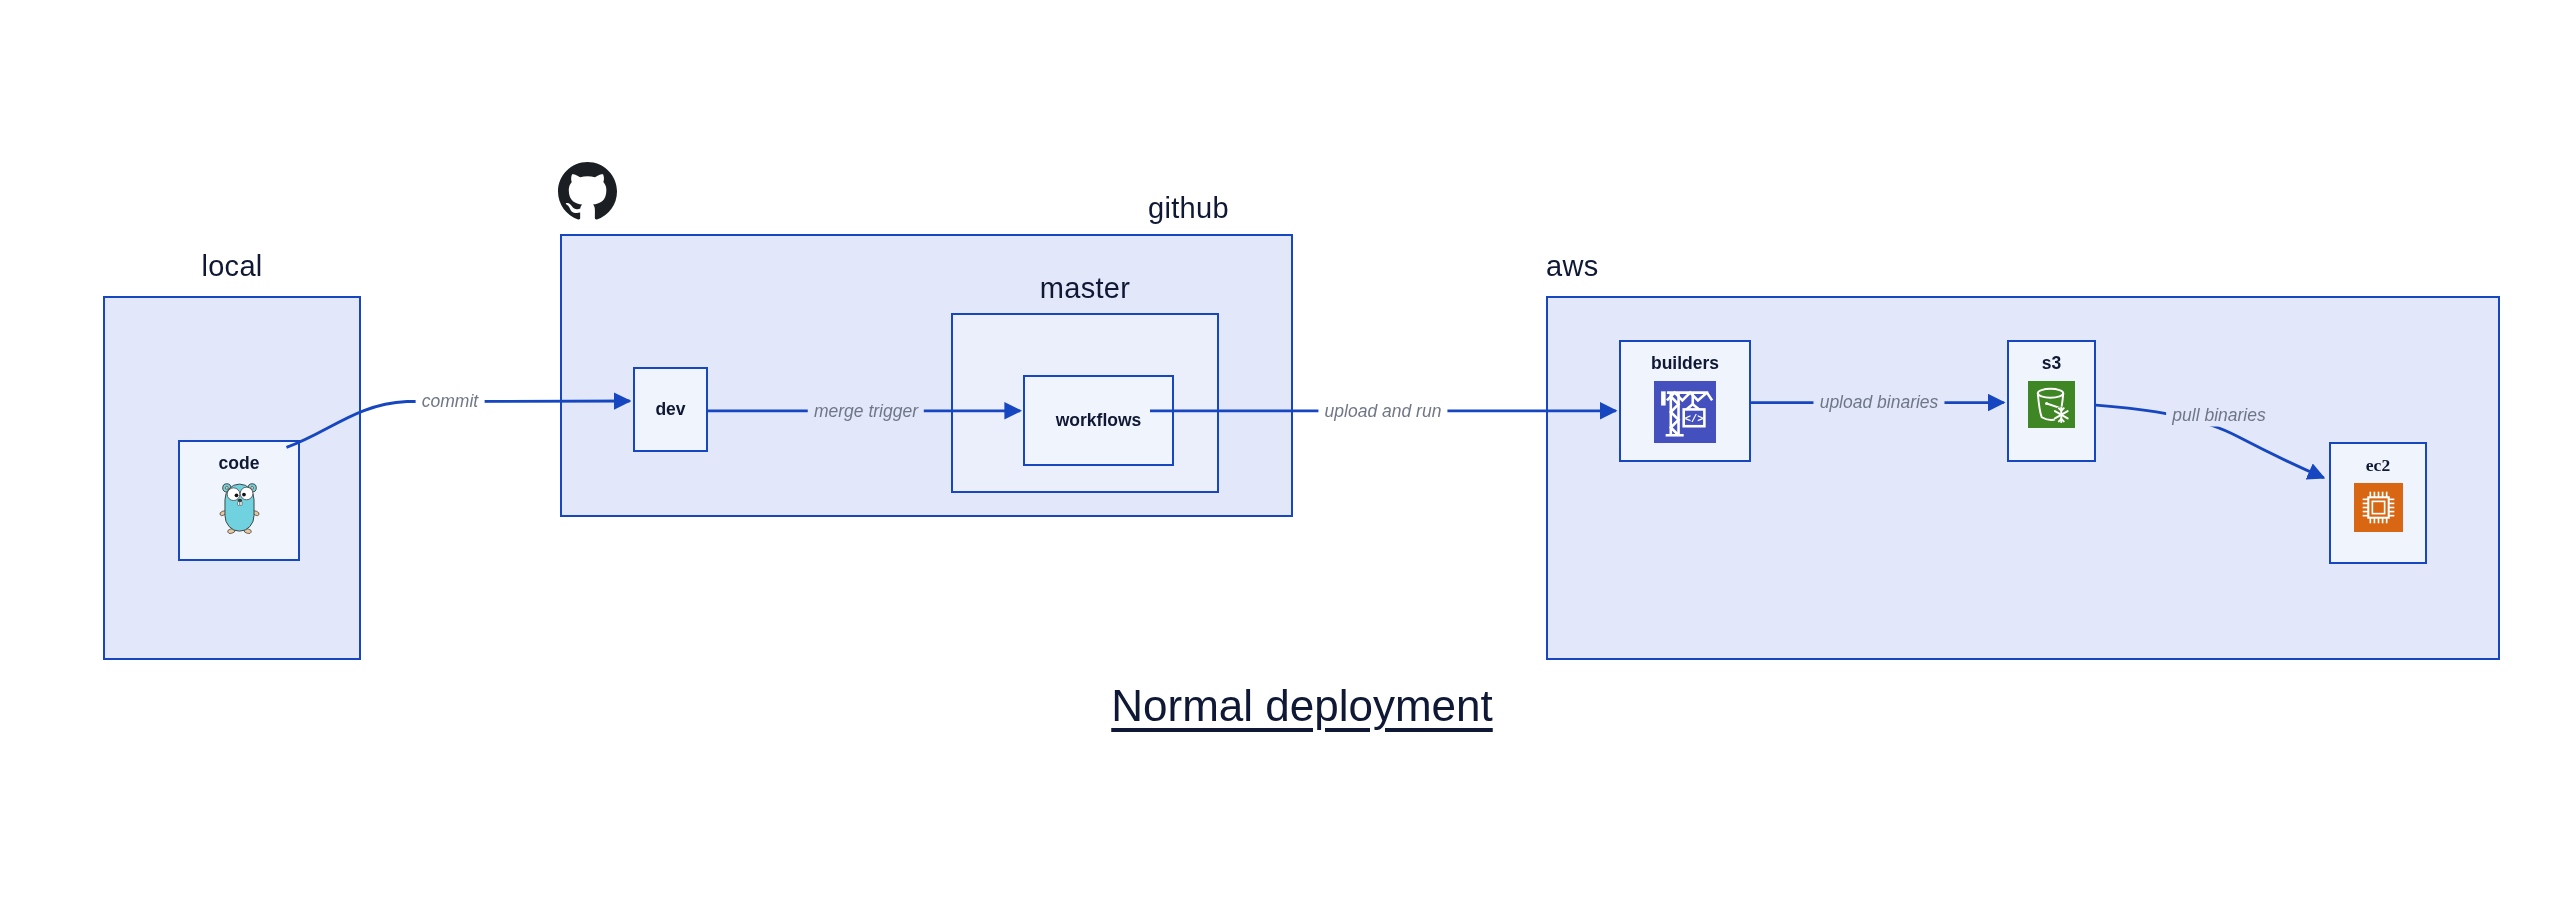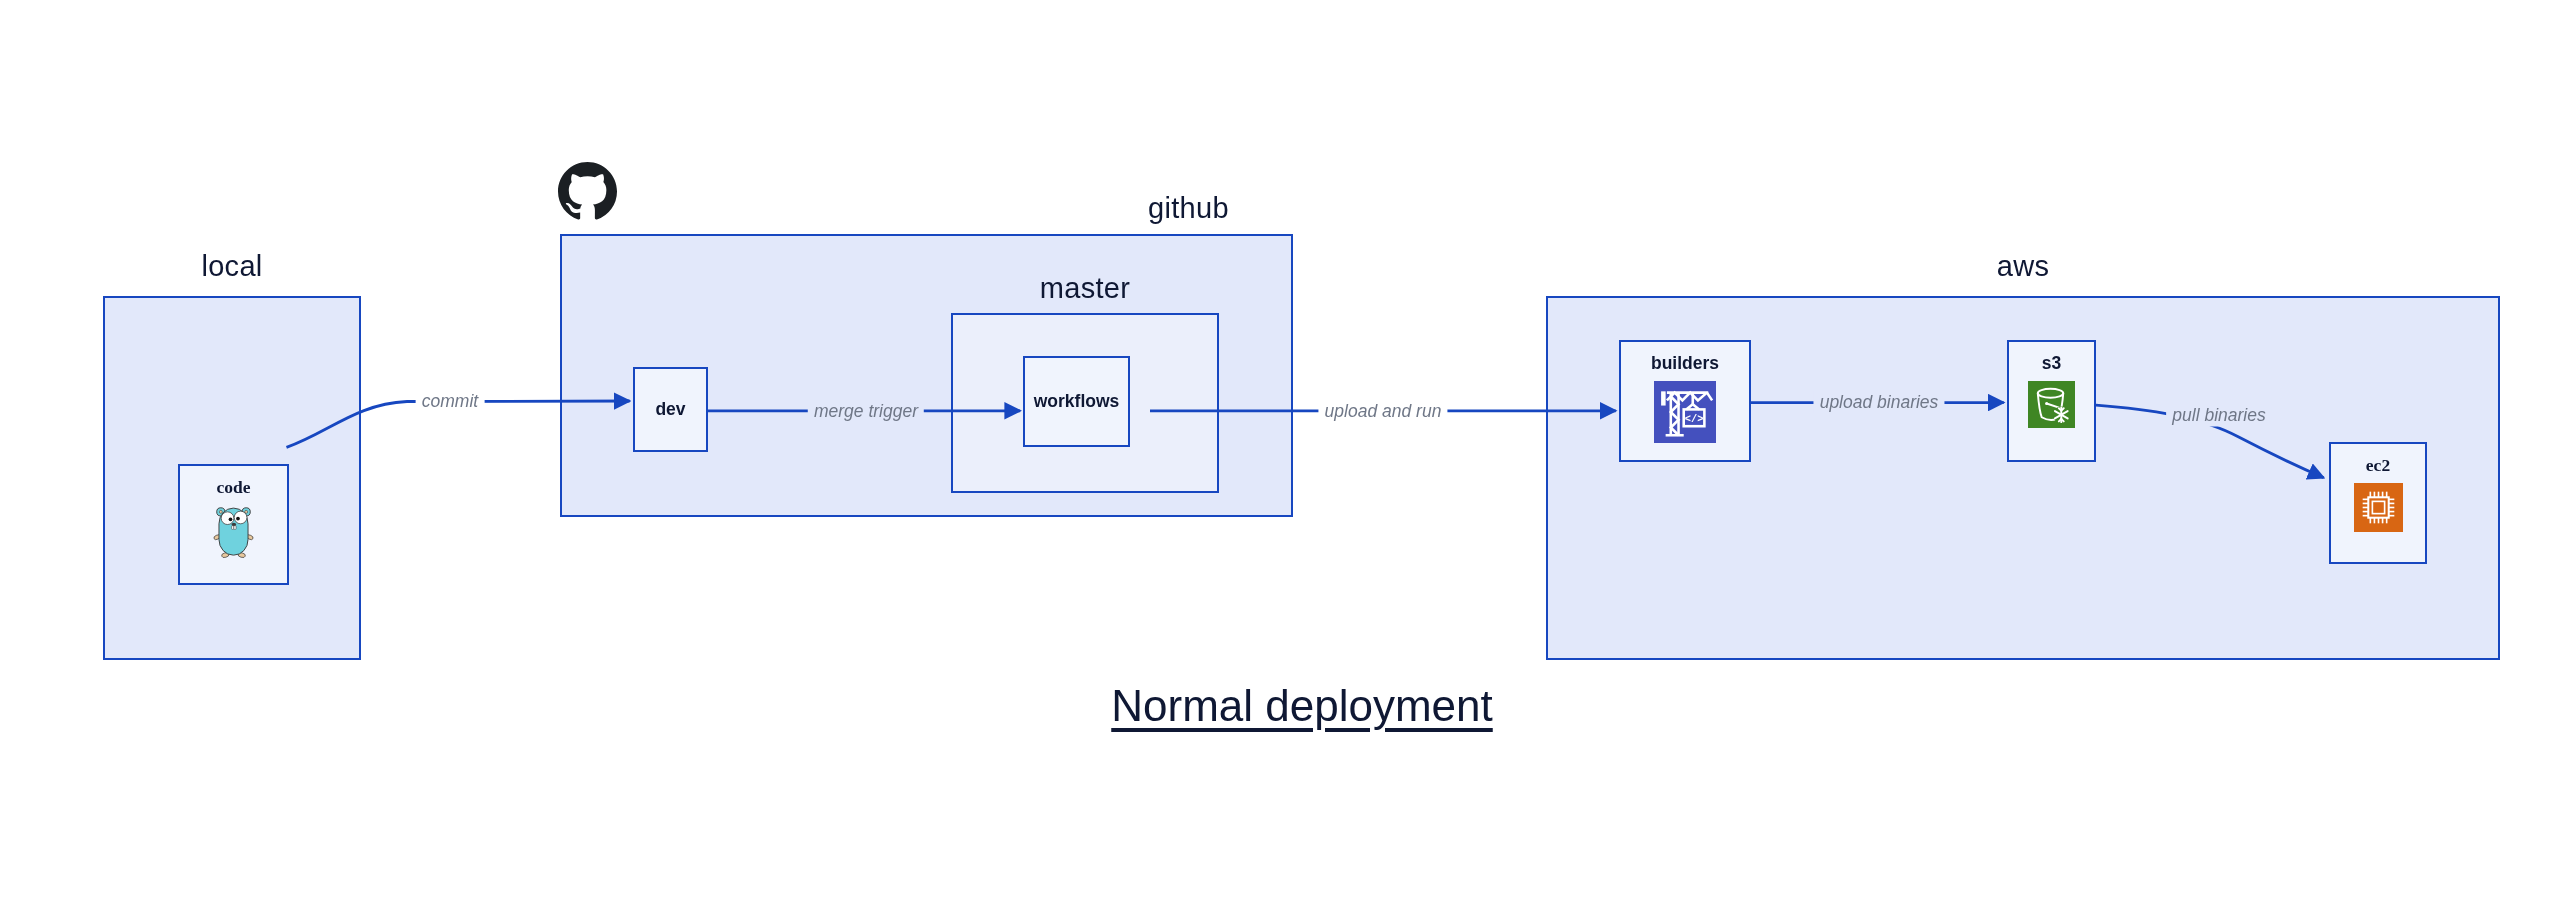--- a/index.html
+++ b/index.html
@@ -83,21 +83,21 @@
 </style>
 </head>
 <body>
 
 <div id="canvas">
 
   <div class="group-label" style="left:103px;top:250px;width:258px;text-align:center;">local</div>
 
   <div class="group-box" style="left:103px;top:296px;width:258px;height:364px;"></div>
 
-  <div class="node with-icon" style="left:178px;top:464px;width:111px;height:121px;font-family:Liberation Serif, serif;">
+  <div class="node with-icon" style="left:178px;top:440px;width:122px;height:121px;">
     <span class="node-label">code</span>
     <span class="icon-wrap">
       
       <svg width="41" height="54" viewBox="0 0 110 140">
         <g stroke="#3b3b3b" stroke-width="2.5">
           <circle cx="21" cy="16" r="11" fill="#6FD2DE"></circle>
           <circle cx="89" cy="16" r="11" fill="#6FD2DE"></circle>
           <circle cx="21" cy="16" r="4" fill="#E8C89E" stroke-width="1.5"></circle>
           <circle cx="89" cy="16" r="4" fill="#E8C89E" stroke-width="1.5"></circle>
           <ellipse cx="11" cy="84" rx="9" ry="5.5" fill="#E8C89E" stroke-width="1.8" transform="rotate(-25 11 84)"></ellipse>
@@ -128,25 +128,25 @@
   <div class="group-box" style="left:560px;top:234px;width:733px;height:283px;"></div>
 
   <div class="node centered" style="left:633px;top:367px;width:75px;height:85px;">
     <span class="node-label">dev</span>
   </div>
 
   <div class="group-label" style="left:951px;top:272px;width:268px;text-align:center;">master</div>
 
   <div class="group-box master" style="left:951px;top:313px;width:268px;height:180px;"></div>
 
-  <div class="node centered" style="left:1023px;top:356px;width:107px;height:91px;">
+  <div class="node centered" style="left:1023px;top:375px;width:151px;height:91px;">
     <span class="node-label">workflows</span>
   </div>
 
-  <div class="group-label" style="left:1546px;top:250px;width:954px;text-align:center;">aws</div>
+  <div class="group-label" style="left:1546px;top:250px;width:954px;">aws</div>
 
   <div class="group-box" style="left:1546px;top:296px;width:954px;height:364px;"></div>
 
   <div class="node with-icon" style="left:1619px;top:340px;width:132px;height:122px;">
     <span class="node-label">builders</span>
     <span class="icon-wrap">
 
       <svg class="svc-tile" width="62" height="62" viewBox="0 0 48 48">
         <rect x="0" y="0" width="48" height="48" fill="#4450BE"></rect>
         <g stroke="#ffffff" stroke-width="2" fill="none">

